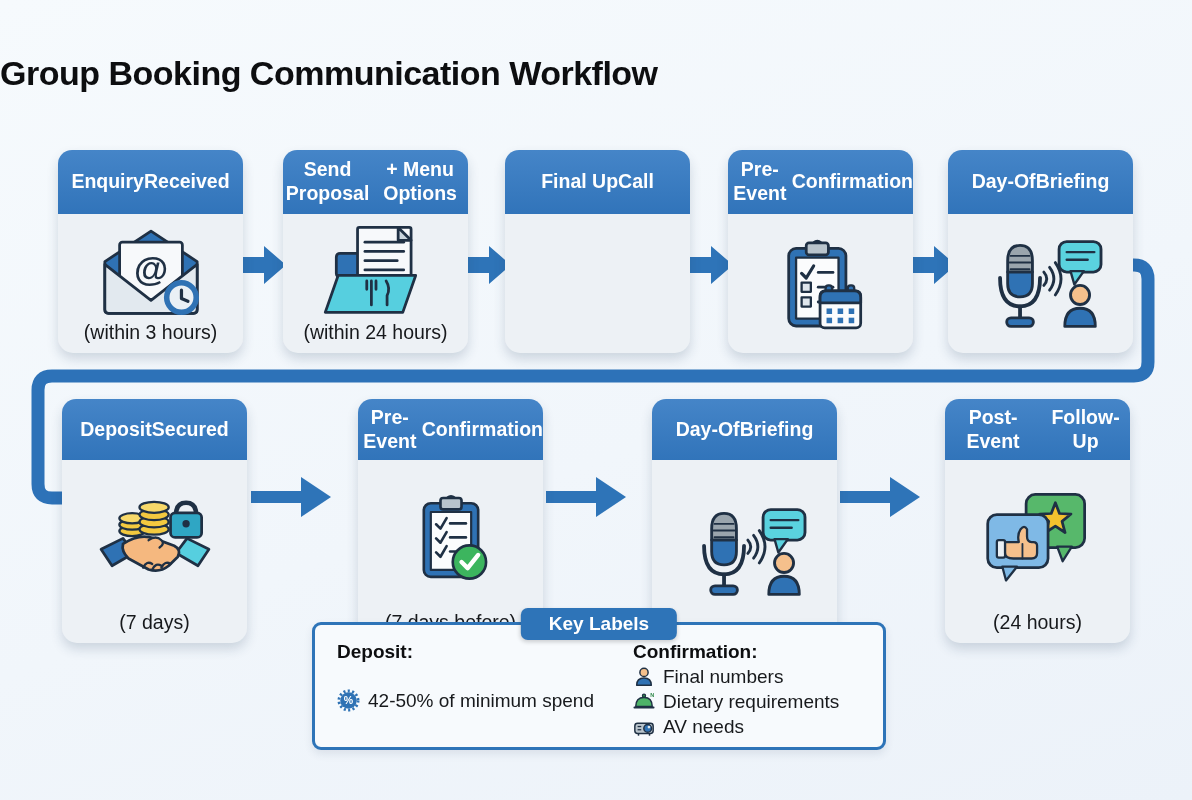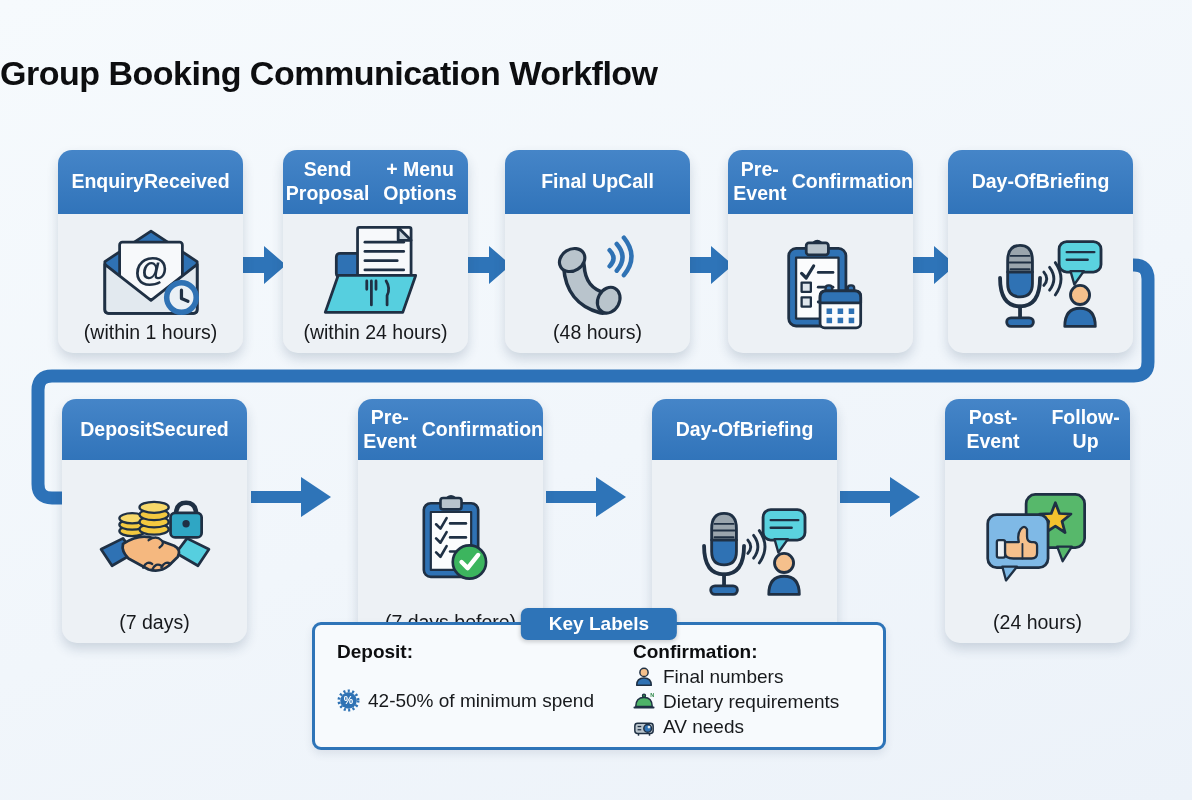--- a/index.html
+++ b/index.html
@@ -83,21 +83,21 @@
       <svg width="120" height="97" viewBox="0 0 130 105">
         <g stroke="#1f3044" stroke-width="3" stroke-linejoin="round">
           <path d="M15 45 L65 12 L115 45 L115 97 Q115 101 111 101 L19 101 Q15 101 15 97 Z" fill="#2f72b4"></path>
           <rect x="31" y="24" width="68" height="62" rx="3" fill="#f7f9fb"></rect>
           <text x="65" y="66" font-size="38" font-weight="bold" text-anchor="middle" fill="#1f3044" stroke="none">@</text>
           <path d="M15 48 L65 87 L115 48 L115 97 Q115 101 111 101 L19 101 Q15 101 15 97 Z" fill="#e2e9ef"></path>
           <circle cx="98" cy="84" r="16" fill="#eaf0f5" stroke="#2f72b4" stroke-width="6"></circle>
           <path d="M98 76 L98 85 L105 88" fill="none" stroke-width="3.5" stroke-linecap="round"></path>
         </g>
       </svg>
-      <div class="time">(within 1 hours)</div>
+      <div class="time">(within 3 hours)</div>
     </div>
   </div>
 
   <div class="card r1" style="left:283px">
     <div class="head">
       <div>Send Proposal</div>
       <div>+ Menu Options</div>
     </div>
     <div class="body has-time">
       <svg width="120" height="97" viewBox="0 0 130 105">
@@ -115,34 +115,20 @@
         </g>
       </svg>
       <div class="time">(within 24 hours)</div>
     </div>
   </div>
 
   <div class="card r1" style="left:505px">
     <div class="head">
       <div>Final Up</div>
       <div>Call</div>
-    </div>
-    <div class="body has-time">
-      <svg width="116" height="95" viewBox="0 0 130 105">
-        <g fill="none" stroke-linecap="round">
-          <path d="M38 50 Q40 83 70 91" stroke="#1f3044" stroke-width="27"></path>
-          <path d="M38 50 Q40 83 70 91" stroke="#b9c4cc" stroke-width="19"></path>
-          <ellipse cx="36" cy="43" rx="15" ry="12" transform="rotate(-32 36 43)" fill="#b9c4cc" stroke="#1f3044" stroke-width="3.5"></ellipse>
-          <ellipse cx="77" cy="88" rx="15" ry="12" transform="rotate(-62 77 88)" fill="#b9c4cc" stroke="#1f3044" stroke-width="3.5"></ellipse>
-          <path d="M78 32 Q87 41 78 50" stroke="#2f72b4" stroke-width="5"></path>
-          <path d="M86 25 Q99 40 86 55" stroke="#2f72b4" stroke-width="5"></path>
-          <path d="M94 18 Q111 39 94 60" stroke="#2f72b4" stroke-width="5"></path>
-        </g>
-      </svg>
-      <div class="time">(48 hours)</div>
     </div>
   </div>
 
   <div class="card r1" style="left:728px">
     <div class="head">
       <div>Pre-Event</div>
       <div>Confirmation</div>
     </div>
     <div class="body">
       <svg width="120" height="100" viewBox="0 0 130 105">

